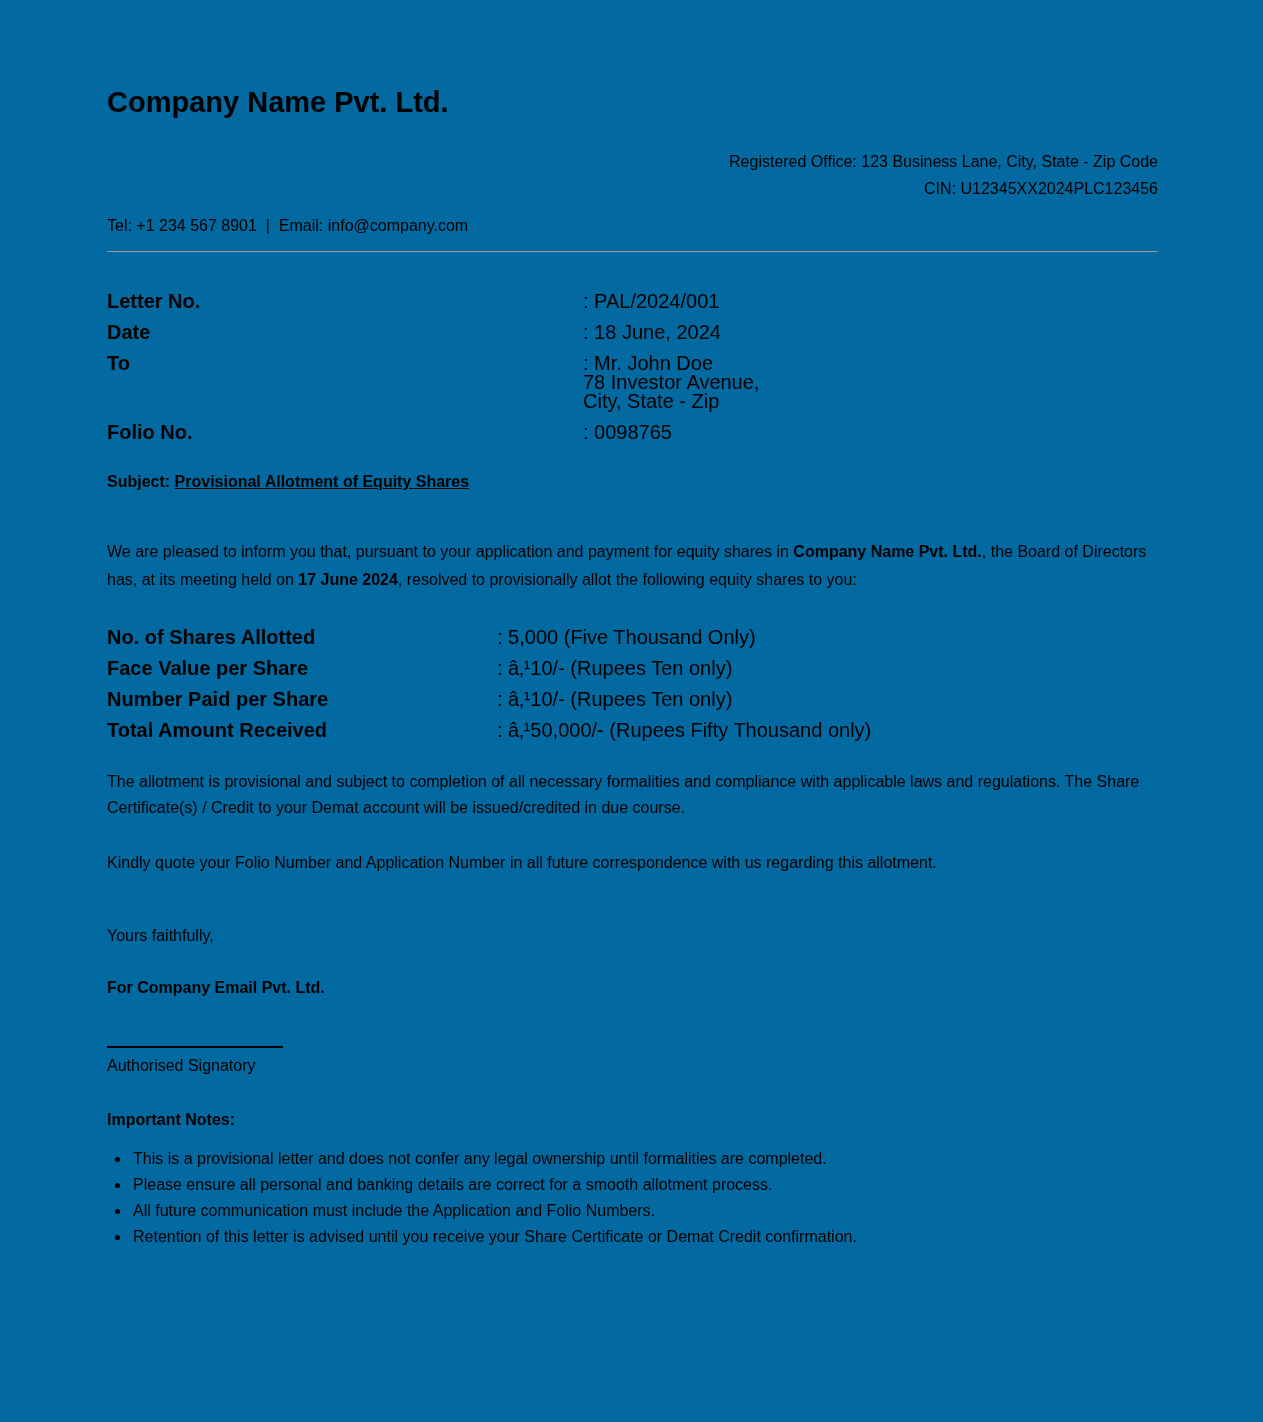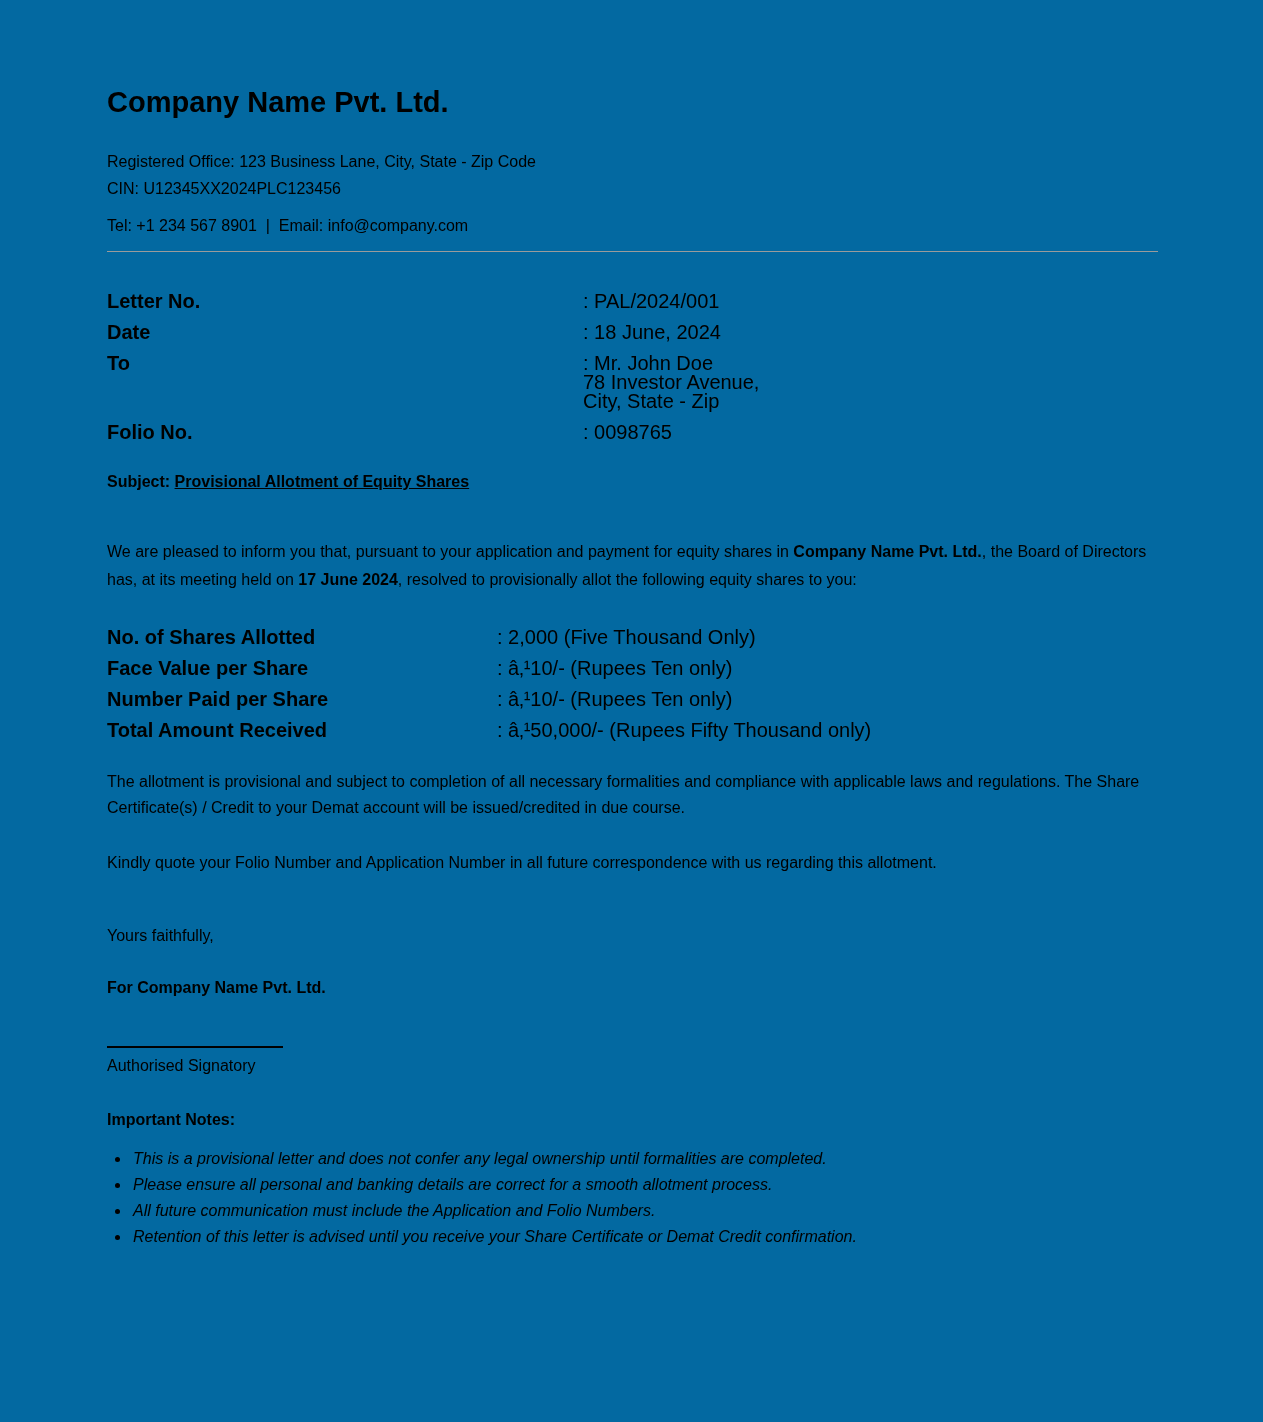--- a/index.html
+++ b/index.html
@@ -17,21 +17,21 @@
     overflow: hidden;
   }
 
   
   h1.company-name {
     font-size: 29px;
     line-height: 1.2;
     font-weight: bold;
     margin: 0 0 28px 0;
   }
-  p.addr { margin: 0; line-height: 27px; }
+  p.addr { margin: 0; line-height: 27px; text-align: right; }
   p.contact { margin: 10px 0 0 0; line-height: 27px; white-space: pre-wrap; }
   hr.header-divider {
     border: none;
     border-top: 1px solid #9b9b9b;
     margin: 12px 0 0 0;
   }
 
   
   table.kv { border-collapse: collapse; width: 100%; }
   table.kv td {
@@ -62,21 +62,20 @@
     height: 0;
     border-top: 2px solid #000000;
   }
   p.signatory { margin: 5px 0 0 0; line-height: 26px; }
 
   
   p.notes-title { margin: 28px 0 0 0; line-height: 26px; font-weight: bold; }
   ul.notes {
     margin: 13px 0 0 0;
     padding-left: 24px;
-    font-style: italic;
   }
   ul.notes li {
     line-height: 26px;
     padding-left: 2px;
   }
 </style>
 </head>
 <body>
 
 <div class="page">
@@ -114,21 +113,21 @@
 
   <p class="subject"><span>Subject: </span><span class="u">Provisional Allotment of Equity Shares</span></p>
 
 
   <p class="intro"><span>We are pleased to inform you that, pursuant to your application and payment for equity shares in </span><b>Company Name Pvt. Ltd.</b><span>, the Board of Directors has, at its meeting held on </span><b>17 June 2024</b><span>, resolved to provisionally allot the following equity shares to you:</span></p>
 
   <table class="kv shares">
     <tbody>
       <tr>
         <td class="lbl">No. of Shares Allotted</td>
-        <td class="val">: 2,000 (Five Thousand Only)</td>
+        <td class="val">: 5,000 (Five Thousand Only)</td>
       </tr>
       <tr>
         <td class="lbl">Face Value per Share</td>
         <td class="val">: â‚¹10/- (Rupees Ten only)</td>
       </tr>
       <tr>
         <td class="lbl">Number Paid per Share</td>
         <td class="val">: â‚¹10/- (Rupees Ten only)</td>
       </tr>
       <tr>
@@ -137,21 +136,21 @@
       </tr>
     </tbody>
   </table>
 
   <p class="body-par">The allotment is provisional and subject to completion of all necessary formalities and compliance with applicable laws and regulations. The Share Certificate(s) / Credit to your Demat account will be issued/credited in due course.</p>
 
   <p class="quote-par">Kindly quote your Folio Number and Application Number in all future correspondence with us regarding this allotment.</p>
 
   <p class="faithfully">Yours faithfully,</p>
 
-  <p class="for-company">For Company Name Pvt. Ltd.</p>
+  <p class="for-company">For Company Email Pvt. Ltd.</p>
 
   <div class="sig-line"></div>
 
   <p class="signatory">Authorised Signatory</p>
 
   <p class="notes-title">Important Notes:</p>
 
   <ul class="notes">
     <li>This is a provisional letter and does not confer any legal ownership until formalities are completed.</li>
     <li>Please ensure all personal and banking details are correct for a smooth allotment process.</li>

